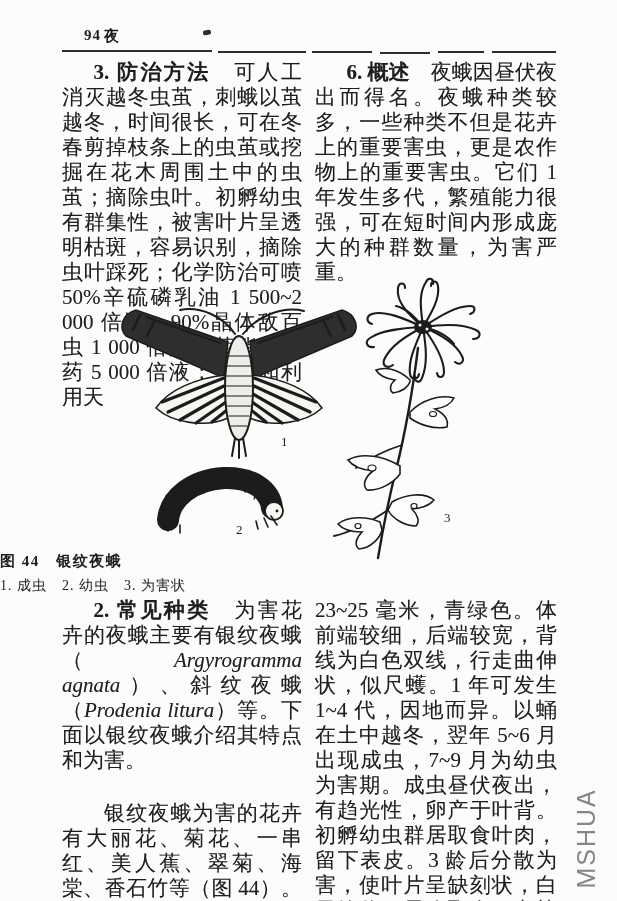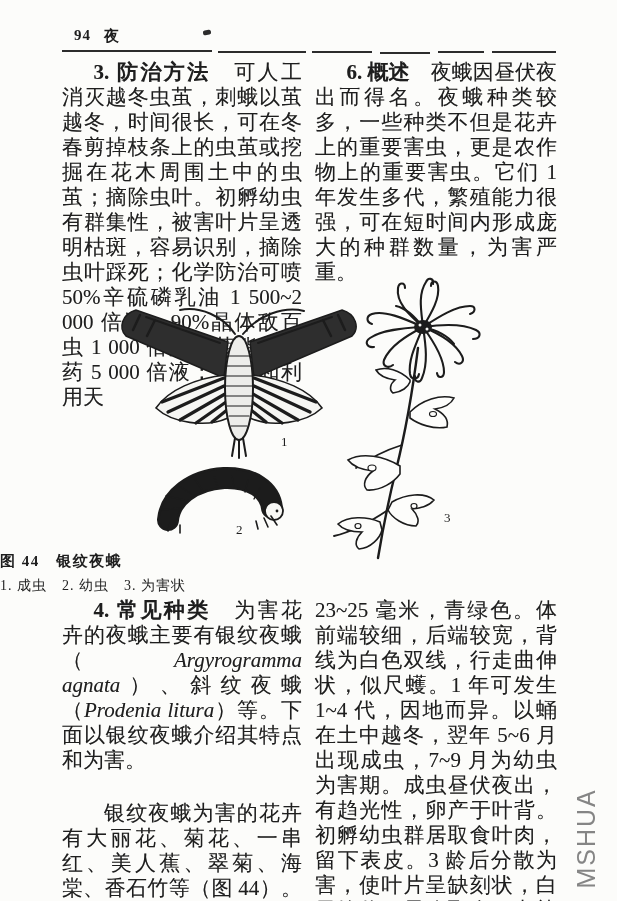--- a/index.html
+++ b/index.html
@@ -3,21 +3,21 @@
 <meta charset="utf-8">
 <style>
   html,body{margin:0;padding:0;background:#fcfcfa;}
   .page{
     position:relative;width:617px;height:901px;margin:0 auto;
     background:#fcfcfa;overflow:hidden;
     font-family:"Liberation Serif","DejaVu Serif",serif;
     color:#1e1e1e;
   }
   
-  .page-num{position:absolute;left:74px;top:27px;font-size:15px;font-weight:700;letter-spacing:1px;}
+  .page-num{position:absolute;left:84px;top:27px;font-size:15px;font-weight:700;letter-spacing:1px;}
   .run-title{position:absolute;left:104px;top:27px;font-size:15px;font-weight:700;}
   .rule{position:absolute;height:2px;background:#2c2c2c;}
   .rs1{left:62px;top:50px;width:150px;}
   .rs2{left:218px;top:51px;width:88px;}
   .rs3{left:312px;top:51px;width:60px;height:1.6px;}
   .rs4{left:380px;top:52px;width:50px;height:1.6px;}
   .rs5{left:438px;top:51px;width:46px;}
   .rs6{left:492px;top:51px;width:64px;}
   .speck{position:absolute;left:203px;top:30px;width:8px;height:5px;background:#2c2c2c;border-radius:2px;transform:rotate(-10deg);}
   
@@ -170,21 +170,21 @@
       </g>
     </svg>
   </div>
 
   <div class="caption">
     <p class="cap-title">图 44　银纹夜蛾</p>
     <p class="cap-legend">1. 成虫　2. 幼虫　3. 为害状</p>
   </div>
 
   <div class="col col-bl">
-    <p class="para indent-num"><span class="lead">4. 常见种类</span><span>　为害花卉的夜蛾主要有银纹夜蛾（</span><span class="latin">Argyrogramma agnata</span><span>）、斜纹夜蛾（</span><span class="latin">Prodenia litura</span><span>）等。下面以银纹夜蛾介绍其特点和为害。</span></p>
+    <p class="para indent-num"><span class="lead">2. 常见种类</span><span>　为害花卉的夜蛾主要有银纹夜蛾（</span><span class="latin">Argyrogramma agnata</span><span>）、斜纹夜蛾（</span><span class="latin">Prodenia litura</span><span>）等。下面以银纹夜蛾介绍其特点和为害。</span></p>
     <p class="para indent">银纹夜蛾为害的花卉有大丽花、菊花、一串红、美人蕉、翠菊、海棠、香石竹等（图 44）。成虫体长 15~17 毫米，翅展 30~32 毫米。体灰褐色，前翅深褐色，有一马掌形的银纹。后翅暗褐色，有金属光泽。幼虫体长</p>
   </div>
 
   <div class="col col-br">
     <p class="para">23~25 毫米，青绿色。体前端较细，后端较宽，背线为白色双线，行走曲伸状，似尺蠖。1 年可发生 1~4 代，因地而异。以蛹在土中越冬，翌年 5~6 月出现成虫，7~9 月为幼虫为害期。成虫昼伏夜出，有趋光性，卵产于叶背。初孵幼虫群居取食叶肉，留下表皮。3 龄后分散为害，使叶片呈缺刻状，白天静伏，早晚取食。老熟幼虫在叶背作白色薄茧化蛹。</p>
   </div>
 
   <div class="watermark">MSHUA</div>
 
 </div>

